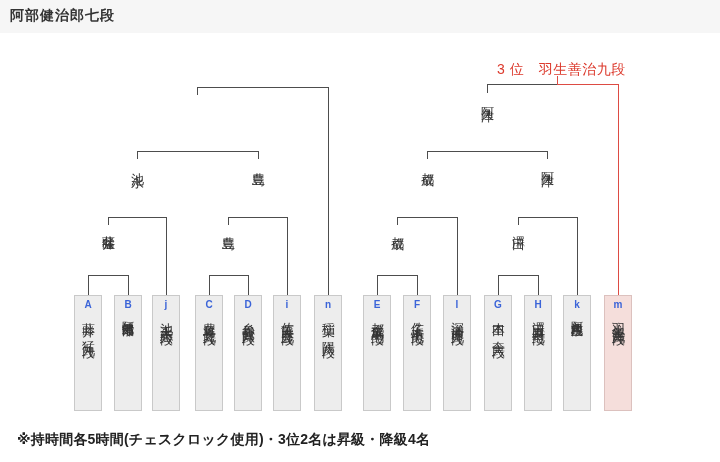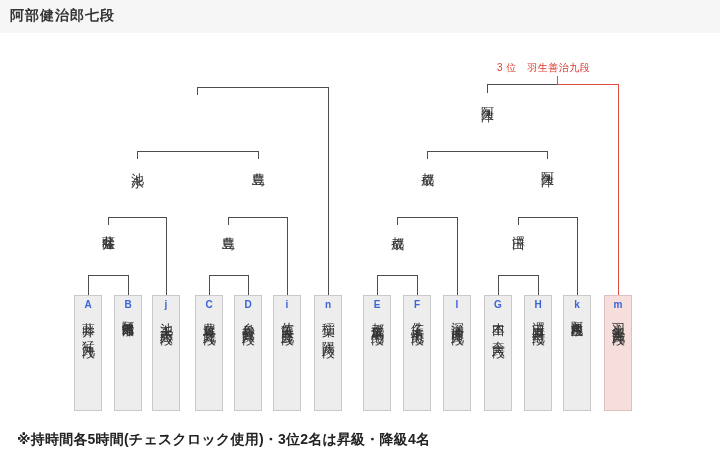--- a/index.html
+++ b/index.html
@@ -6,21 +6,21 @@
   .screen{position:relative;width:720px;height:462px;background:#ffffff;overflow:hidden;
           font-family:"Liberation Sans","DejaVu Sans",sans-serif;}
   .header{position:absolute;left:0;top:0;width:720px;height:33px;background:#f6f6f6;}
   .page-title{position:absolute;left:10px;top:7px;font-size:14px;font-weight:bold;color:#333;letter-spacing:1px;white-space:nowrap;}
   .bracket{position:absolute;left:0;top:33px;width:720px;height:400px;}
   
   .line{position:absolute;background:#4d4d4d;}
   .line.red{background:#dd4b43;}
   .vlabel{position:absolute;width:16px;writing-mode:vertical-rl;text-orientation:upright;
           font-size:13px;line-height:16px;letter-spacing:1.5px;color:#333;white-space:nowrap;}
-  .result-label{position:absolute;left:497px;top:61px;font-size:10px;color:#dc392c;white-space:nowrap;letter-spacing:0.5px;}
+  .result-label{position:absolute;left:497px;top:61px;font-size:14px;color:#dc392c;white-space:nowrap;letter-spacing:0.5px;}
   .player-box{position:absolute;top:295px;width:26px;height:114px;background:#ededed;border:1px solid #c9c9c9;
               display:flex;flex-direction:column;align-items:center;box-sizing:content-box;}
   .player-box.hl{background:#f5dedb;border-color:#dcc1be;}
   .seed-letter{font-size:10px;font-weight:bold;color:#3b64d8;line-height:12px;margin-top:3px;}
   .player-name{writing-mode:vertical-rl;text-orientation:upright;font-size:13px;line-height:16px;
                letter-spacing:2px;color:#333;margin-top:1px;white-space:nowrap;}
   .player-name.tight{font-size:12px;letter-spacing:0.5px;}
   .note{position:absolute;left:17px;top:431px;font-size:14px;font-weight:600;color:#222;white-space:nowrap;letter-spacing:0.2px;}
 </style>
 </head>

